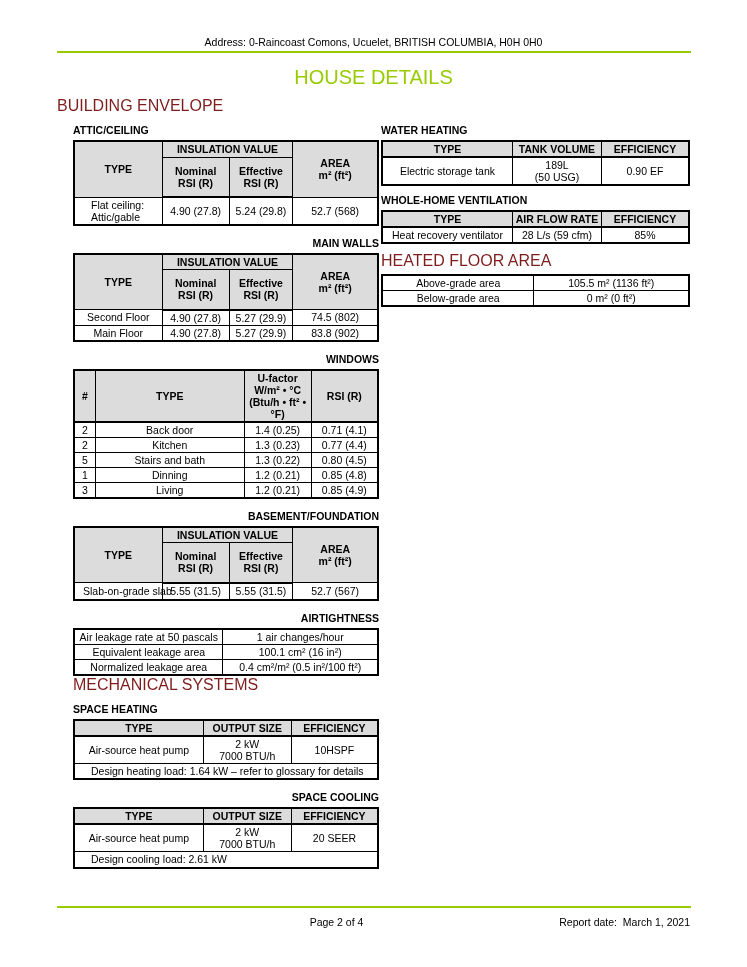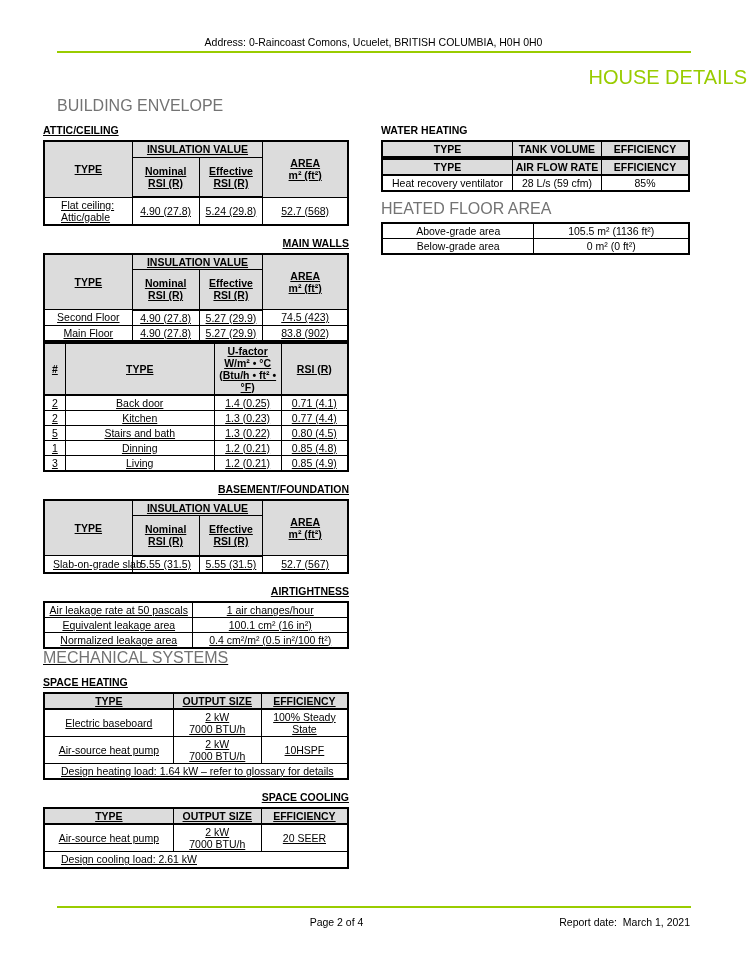--- a/index.html
+++ b/index.html
@@ -11,26 +11,26 @@
   }
   .address {
     position: absolute; top: 36px; left: 0; width: 747px;
     text-align: center; font-size: 10.5px;
   }
   .rule { position: absolute; left: 57px; width: 634px; height: 2px; background: #99cc00; }
   .rule-top { top: 51px; }
   .rule-bottom { top: 906px; }
   .doc-title {
     position: absolute; top: 66px; left: 0; width: 747px;
-    text-align: right; font-size: 20px; color: #99cc00; font-weight: 400;
-  }
-  .section-heading { font-size: 16px; color: #737373; font-weight: 400; }
+    text-align: center; font-size: 20px; color: #99cc00; font-weight: 400;
+  }
+  .section-heading { font-size: 16px; color: #7f1d1d; font-weight: 400; }
   .sec-building { position: absolute; top: 97px; left: 57px; }
   .col { position: absolute; top: 124px; }
-  .col-left  { left: 43px;  width: 306px; text-decoration: underline; }
+  .col-left  { left: 73px;  width: 306px; }
   .col-right { left: 381px; width: 309px; }
   .tbl-label { font-size: 10.5px; font-weight: bold; line-height: 13px; margin-bottom: 3px; }
   .gap  { margin-top: 11px; text-align: right; }
   .gap-sm { margin-top: 8px; }
   .mech-heading { margin-bottom: 9px; }
   .hfa-heading  { margin-top: 8px;  margin-bottom: 4px; }
   table {
     width: 100%; border-collapse: collapse; table-layout: fixed;
     font-size: 10.5px; line-height: 12px; border: 2px solid #000;
   }
@@ -116,31 +116,32 @@
       <tr class="rh28 hdr-last">
         <th class="pre">Nominal
 RSI (R)</th>
         <th class="pre">Effective
 RSI (R)</th>
       </tr>
       <tr class="rh15">
         <td class="nw">Second Floor</td>
         <td>4.90 (27.8)</td>
         <td>5.27 (29.9)</td>
-        <td>74.5 (423)</td>
+        <td>74.5 (802)</td>
       </tr>
       <tr class="rh15">
         <td class="nw">Main Floor</td>
         <td>4.90 (27.8)</td>
         <td>5.27 (29.9)</td>
         <td>83.8 (902)</td>
       </tr>
     </tbody>
       </table>
 
+    <div class="tbl-label gap">WINDOWS</div>
     <table>
       <colgroup>
           <col style="width:7%">
           <col style="width:49%">
           <col style="width:22%">
           <col style="width:22%">
         </colgroup>
       <tbody>
           <tr class="rh36 hdr-last">
         <th>#</th>
@@ -244,26 +245,20 @@
           <col style="width:29%">
           <col style="width:28.5%">
         </colgroup>
       <tbody>
           <tr class="rh16 hdr-last">
         <th>TYPE</th>
         <th>OUTPUT SIZE</th>
         <th>EFFICIENCY</th>
       </tr>
       <tr class="rh26">
-        <td>Electric baseboard</td>
-        <td class="pre">2 kW
-7000 BTU/h</td>
-        <td>100% Steady State</td>
-      </tr>
-      <tr class="rh26">
         <td>Air-source heat pump</td>
         <td class="pre">2 kW
 7000 BTU/h</td>
         <td>10HSPF</td>
       </tr>
       <tr class="rh16">
         <td colspan="3" class="ta-l nw">Design heating load: 1.64 kW – refer to glossary for details</td>
       </tr>
     </tbody>
       </table>
@@ -303,23 +298,30 @@
           <col style="width:42.5%">
           <col style="width:29%">
           <col style="width:28.5%">
         </colgroup>
       <tbody>
           <tr class="rh16 hdr-last">
         <th>TYPE</th>
         <th>TANK VOLUME</th>
         <th>EFFICIENCY</th>
       </tr>
-    </tbody>
-      </table>
-
+      <tr class="rh26">
+        <td>Electric storage tank</td>
+        <td class="pre">189L
+(50 USG)</td>
+        <td>0.90 EF</td>
+      </tr>
+    </tbody>
+      </table>
+
+    <div class="tbl-label gap-sm">WHOLE-HOME VENTILATION</div>
     <table>
       <colgroup>
           <col style="width:42.5%">
           <col style="width:29%">
           <col style="width:28.5%">
         </colgroup>
       <tbody>
           <tr class="rh16 hdr-last">
         <th>TYPE</th>
         <th>AIR FLOW RATE</th>

